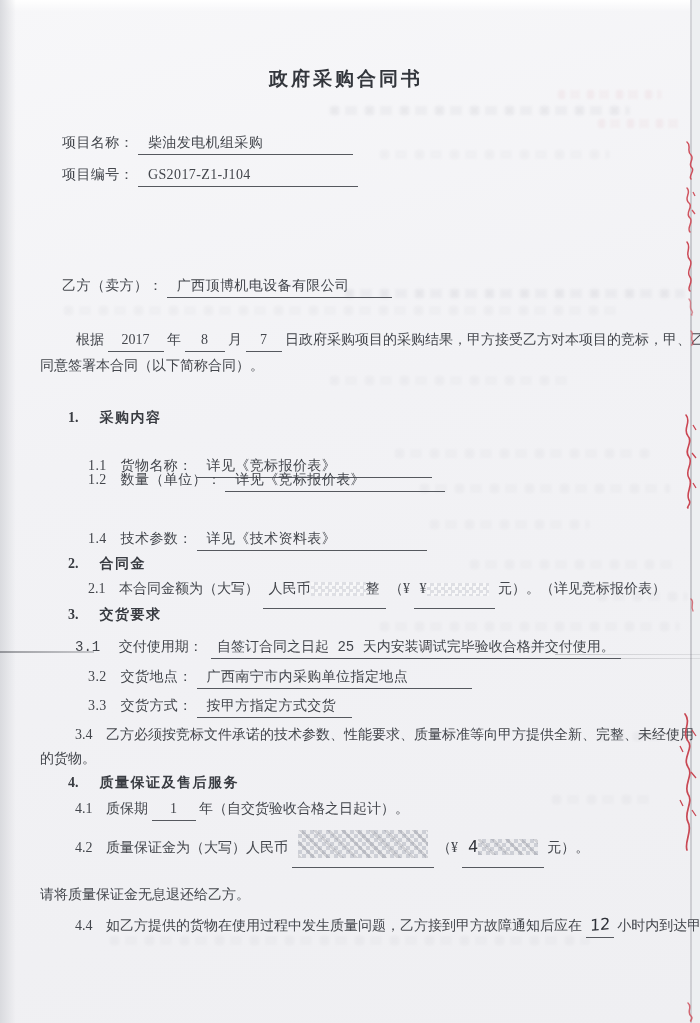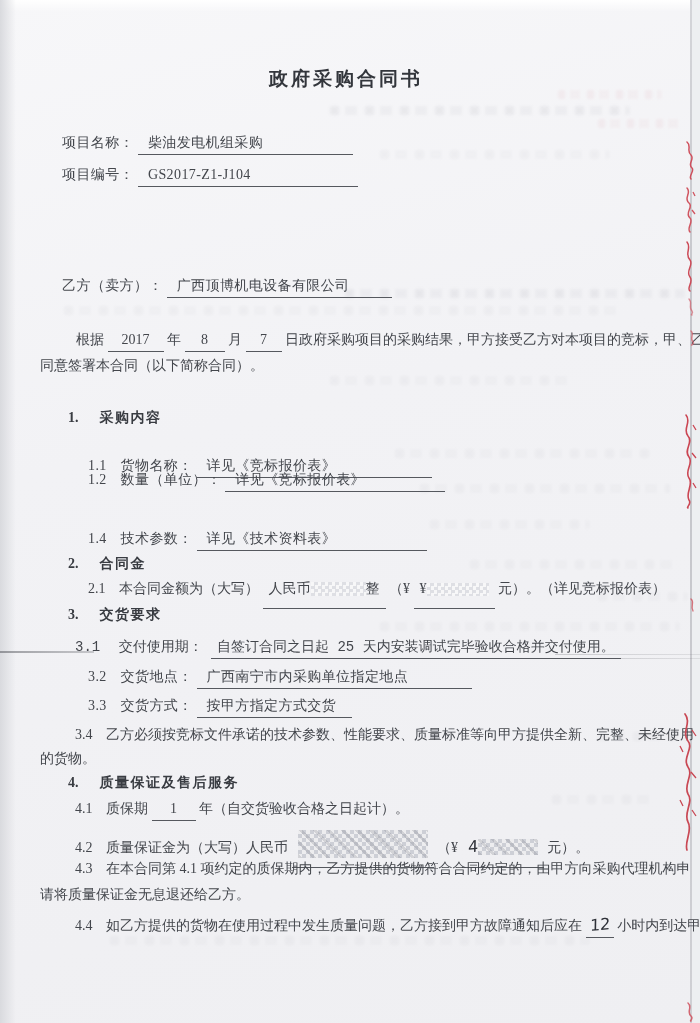--- a/index.html
+++ b/index.html
@@ -181,24 +181,20 @@
     <span>年（自交货验收合格之日起计）。</span>
   </div>
   <div class="line para" style="top:830px;left:75px;">
     <span class="no">4.2</span>
     <span>质量保证金为（大写）人民币</span>
     <span class="ugroup"><span class="mosaic dark" style="width:130px;height:28px;vertical-align:-6px;"></span></span>
     <span>（¥</span>
     <span class="ugroup"><span class="hand">4</span><span class="mosaic dark" style="width:60px;height:16px;"></span></span>
     <span>元）。</span>
   </div>
-  <div class="line para" style="top:860px;left:75px;">
-    <span class="no">4.3</span>
-    <span>在本合同第 4.1 项约定的质保期内，乙方提供的货物符合合同约定的，由甲方向采购代理机构申</span>
-  </div>
   <div class="line para" style="top:886px;left:40px;">
     <span>请将质量保证金无息退还给乙方。</span>
   </div>
   <div class="line para" style="top:914px;left:75px;">
     <span class="no">4.4</span>
     <span>如乙方提供的货物在使用过程中发生质量问题，乙方接到甲方故障通知后应在</span>
     <span class="unum" style="min-width:16px;padding:0 4px 1px;"><span class="hand">12</span></span>
     <span>小时内到达甲</span>
   </div>
 

